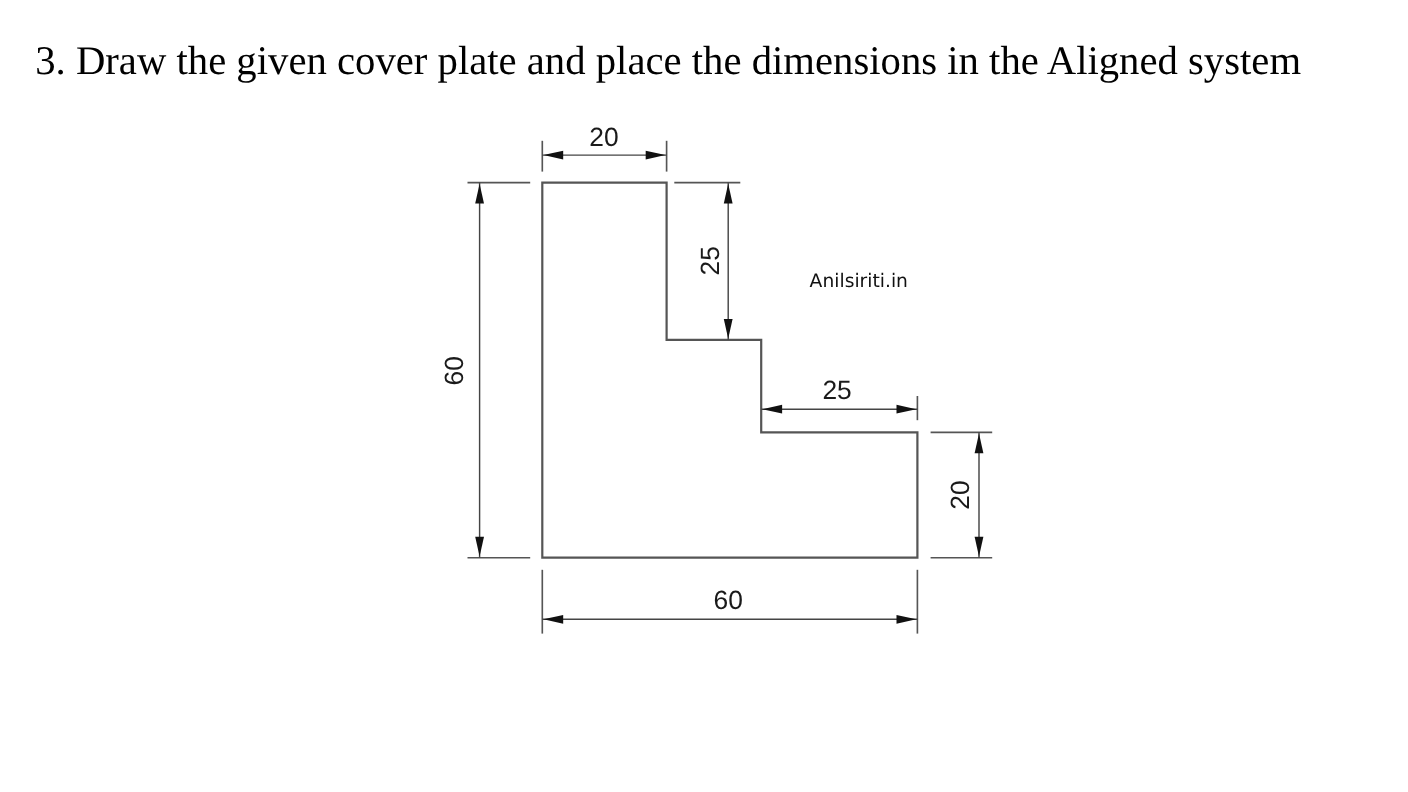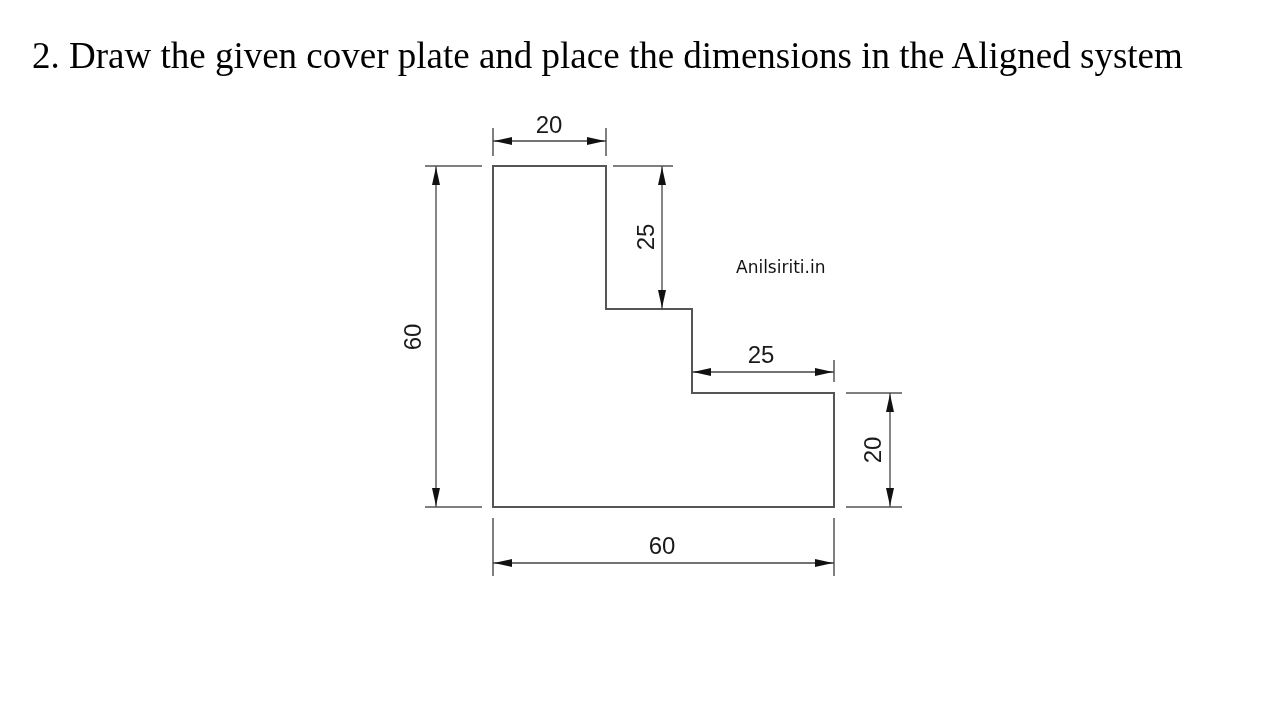--- a/index.html
+++ b/index.html
@@ -21,21 +21,21 @@
       font-family: "Liberation Serif", "DejaVu Serif", serif;
       font-size: 37px;
       font-weight: normal;
       color: #000000;
       white-space: nowrap;
       letter-spacing: 0px;
     }
     .watermark {
       position: absolute;
       left: 736px;
-      top: 257px;
+      top: 246px;
       font-family: "DejaVu Sans", "Liberation Sans", sans-serif;
       font-size: 17px;
       color: #111111;
       white-space: nowrap;
     }
     svg.drawing {
       position: absolute;
       left: 0;
       top: 0;
     }
@@ -59,21 +59,21 @@
     }
     .dimtext {
       font-family: "Liberation Sans", "DejaVu Sans", sans-serif;
       font-size: 24px;
       fill: #1a1a1a;
     }
   </style>
 </head>
 <body>
 
-<h1 class="title">2. Draw the given cover plate and place the dimensions in the Aligned system</h1>
+<h1 class="title">3. Draw the given cover plate and place the dimensions in the Aligned system</h1>
 
 <div class="watermark">Anilsiriti.in</div>
 
 <svg class="drawing" width="1280" height="720" viewBox="0 0 1280 720" xmlns="http://www.w3.org/2000/svg">
 
   <polygon class="outline" points="493,166 606,166 606,309 692,309 692,393 834,393 834,507 493,507"></polygon>
 
   <g>
     <line class="extline" x1="493" y1="128" x2="493" y2="156"></line>
     <line class="extline" x1="606" y1="128" x2="606" y2="156"></line>

